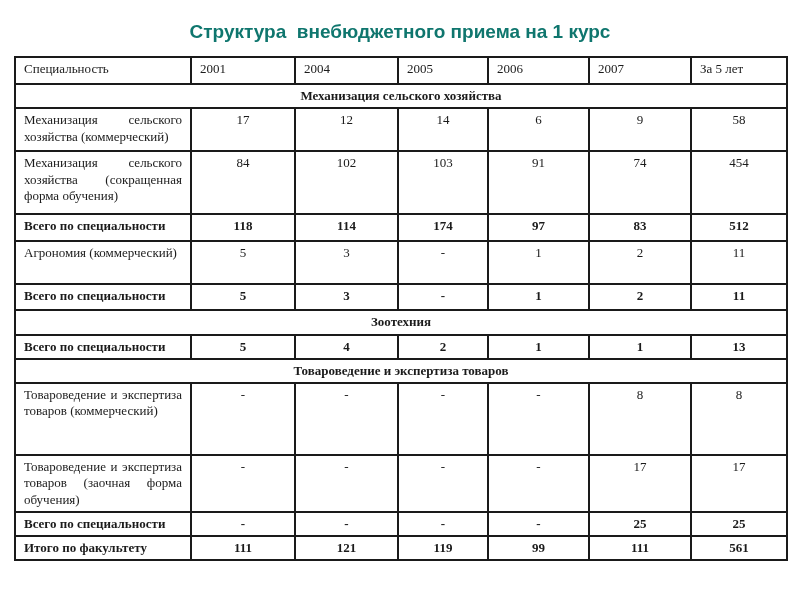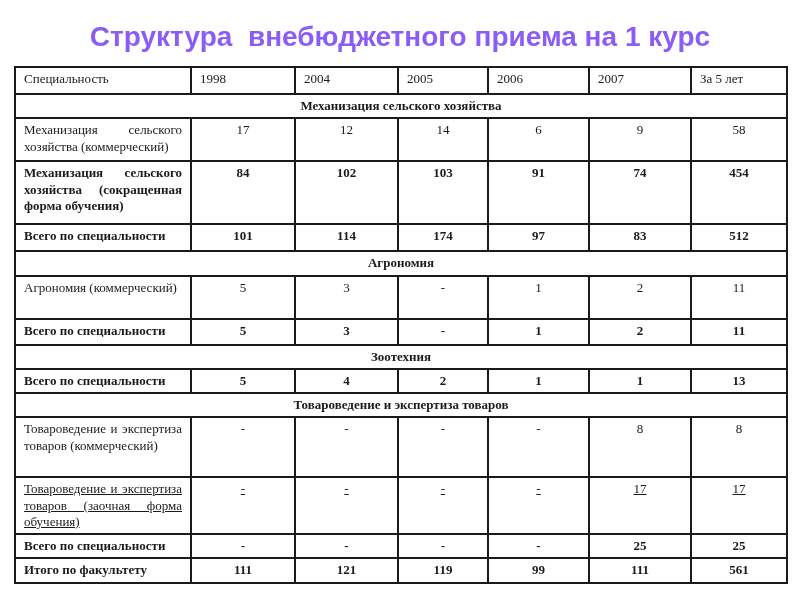--- a/index.html
+++ b/index.html
@@ -6,23 +6,23 @@
   body {
     width: 800px; height: 600px;
     background: #ffffff;
     font-family: "Liberation Serif", serif;
     color: #1b1b1b;
     overflow: hidden;
   }
   .slide { box-sizing: border-box; width: 800px; height: 600px; padding: 14px; }
   .title {
     font-family: "Liberation Sans", sans-serif;
-    font-size: 28px;
+    font-size: 19px;
     font-weight: bold;
-    color: #8b5cf6;
+    color: #0f766e;
     text-align: center;
     margin: 7px 0 13px 0;
     white-space: pre-wrap;
     letter-spacing: 0px;
   }
   table.grid {
     width: 772px;
     border-collapse: collapse;
     table-layout: fixed;
     font-size: 13px;
@@ -35,22 +35,22 @@
     overflow: hidden;
   }
   td.num { text-align: center; padding: 3px 3px; }
   td.label { text-align: justify; margin-top: 48px; }
   td.left { text-align: left; }
   tr.section td { text-align: center; font-weight: bold; padding: 3px 18px; }
   tr.bold td { font-weight: bold; }
   
   tr.h27 { height: 27px; } tr.h26 { height: 26px; }
   tr.h23 { height: 23px; margin-left: 11px; } tr.h22 { height: 22px; } tr.h21 { height: 21px; margin-left: 15px; }
-  tr.h43 { height: 43px; } tr.h63 { height: 63px; font-weight: bold; }
-  tr.h60 { height: 60px; } tr.h59 { height: 44px; text-decoration: underline; }
+  tr.h43 { height: 43px; } tr.h63 { height: 63px; }
+  tr.h60 { height: 72px; } tr.h59 { height: 44px; }
 </style>
 </head>
 <body>
 
 <div class="slide">
   <div class="title">Структура  внебюджетного приема на 1 курс</div>
 
   <table class="grid">
     <colgroup>
       <col style="width:176px">
@@ -58,21 +58,21 @@
         <col style="width:103px">
       <col style="width:90px">
         <col style="width:101px">
         <col style="width:102px">
         <col style="width:96px">
     </colgroup>
 
     <tbody>
         <tr class="h27">
       <td class="left">Специальность</td>
-      <td class="left">1998</td>
+      <td class="left">2001</td>
       <td class="left">2004</td>
       <td class="left">2005</td>
       <td class="left">2006</td>
       <td class="left">2007</td>
       <td class="left">За 5 лет</td>
     </tr>
 
     <tr class="h22 section">
       <td colspan="7">Механизация сельского хозяйства</td>
     </tr>
@@ -89,31 +89,28 @@
       <td class="label">Механизация сельского хозяйства (сокращенная форма обучения)</td>
       <td class="num">84</td>
       <td class="num">102</td>
       <td class="num">103</td>
       <td class="num">91</td>
       <td class="num">74</td>
       <td class="num">454</td>
     </tr>
     <tr class="h27 bold">
       <td class="left">Всего по специальности</td>
-      <td class="num">101</td>
+      <td class="num">118</td>
       <td class="num">114</td>
       <td class="num">174</td>
       <td class="num">97</td>
       <td class="num">83</td>
       <td class="num">512</td>
     </tr>
 
-    <tr class="h22 section">
-      <td colspan="7">Агрономия</td>
-    </tr>
     <tr class="h43">
       <td class="label">Агрономия (коммерческий)</td>
       <td class="num">5</td>
       <td class="num">3</td>
       <td class="num">-</td>
       <td class="num">1</td>
       <td class="num">2</td>
       <td class="num">11</td>
     </tr>
     <tr class="h26 bold">

